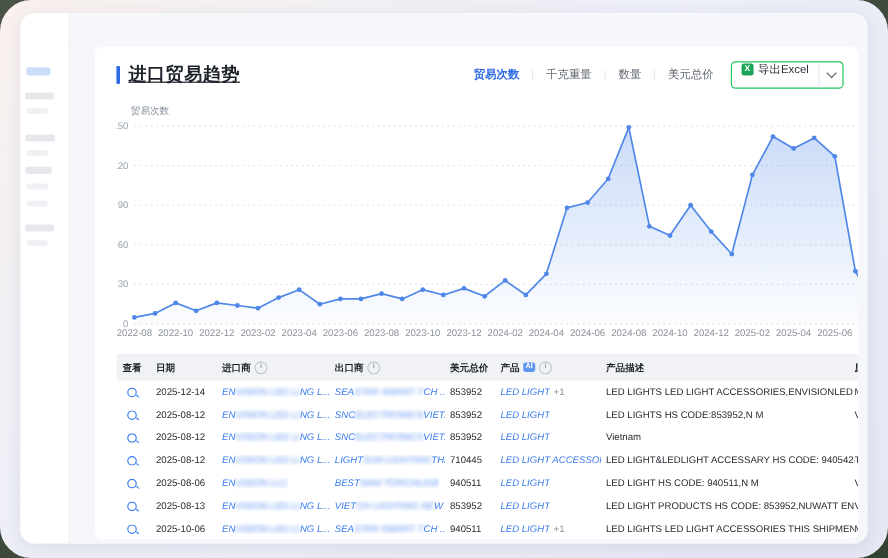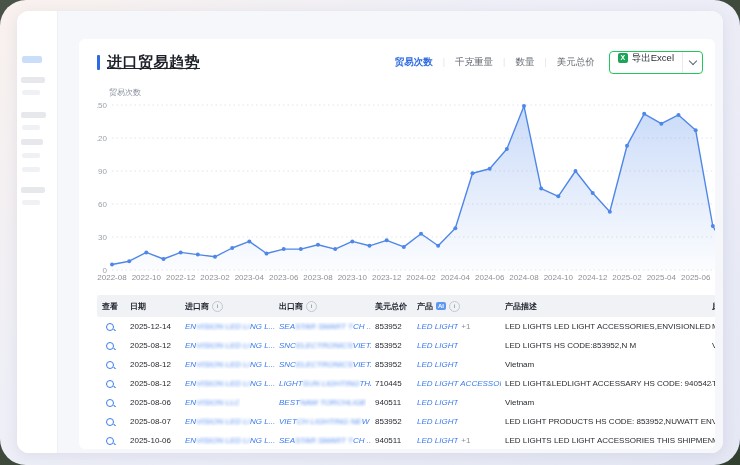--- a/index.html
+++ b/index.html
@@ -289,27 +289,28 @@
               <div class="cell">
                 <span class="lnk"><span>EN</span><span class="blur">VISION LLC</span><span></span></span>
               </div>
               <div class="cell">
                 <span class="lnk"><span>BEST</span><span class="blur">NAM TORCHLIGE</span><span></span></span>
               </div>
               <div class="cell">940511</div>
               <div class="cell">
                 <span class="lnk">LED LIGHT</span>
               </div>
+              <div class="cell">LED LIGHT HS CODE: 940511,N M</div>
               <div class="cell">Vietnam</div>
             </div>
             <div class="trow">
               <div class="cell">
                 <span class="mag"></span>
               </div>
-              <div class="cell">2025-08-07</div>
+              <div class="cell">2025-08-13</div>
               <div class="cell">
                 <span class="lnk"><span>EN</span><span class="blur">VISION LED LI</span><span>NG L...</span></span>
               </div>
               <div class="cell">
                 <span class="lnk"><span>VIET</span><span class="blur">CH LIGHTING NE</span><span>W VI...</span></span>
               </div>
               <div class="cell">853952</div>
               <div class="cell">
                 <span class="lnk">LED LIGHT</span>
               </div>

